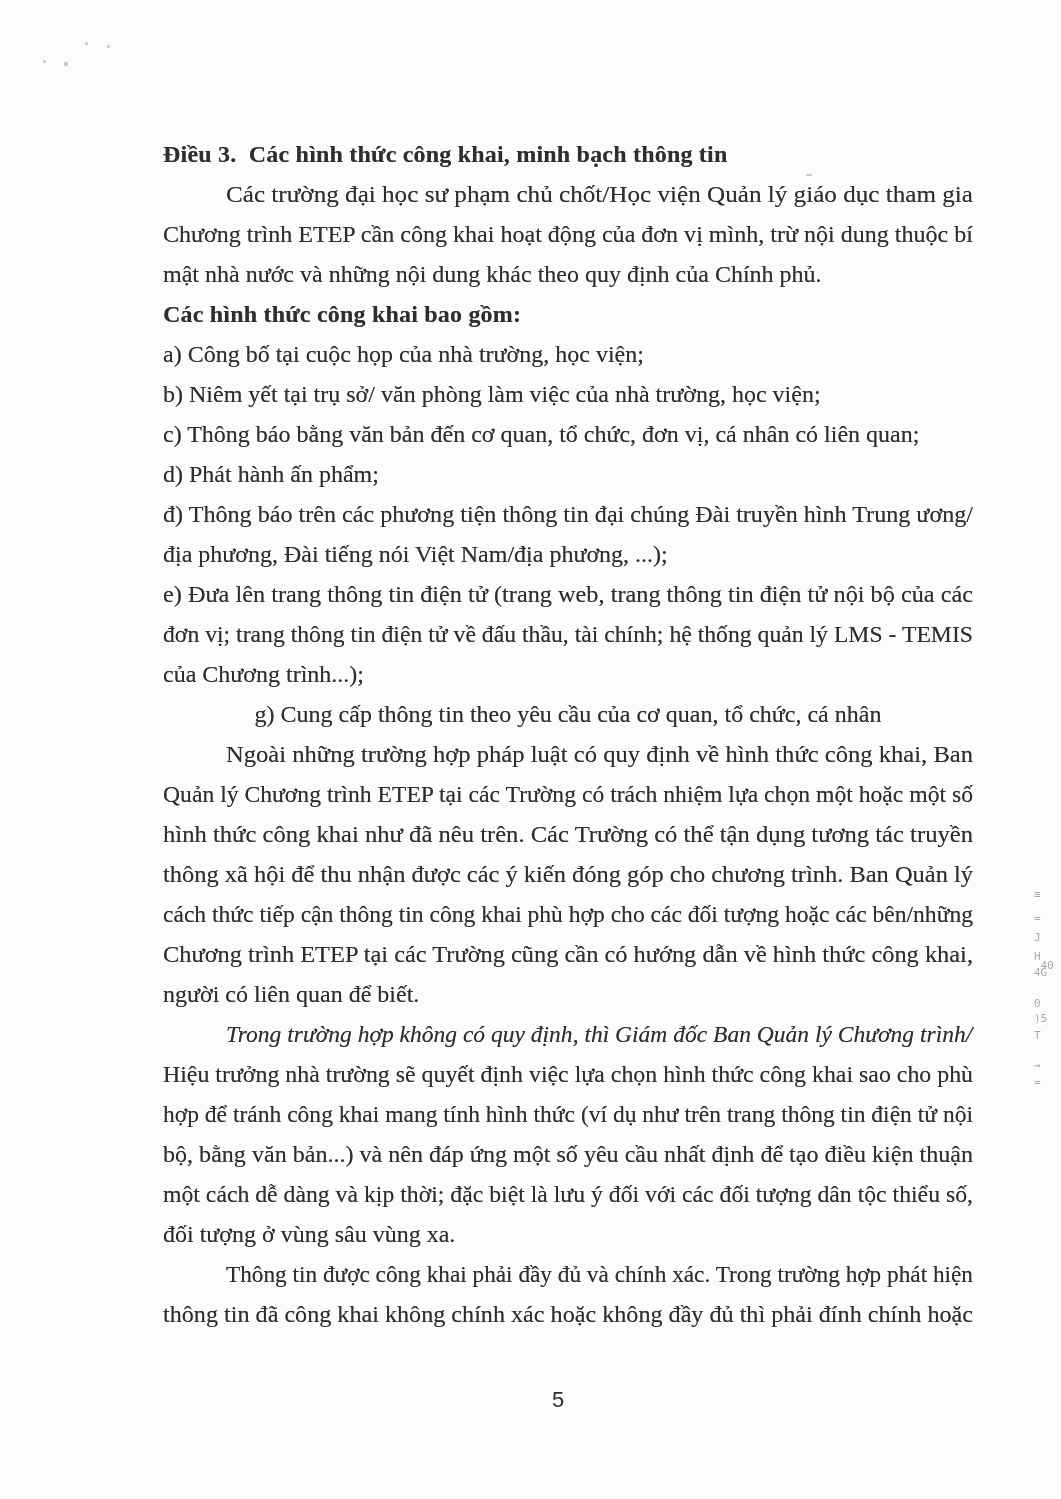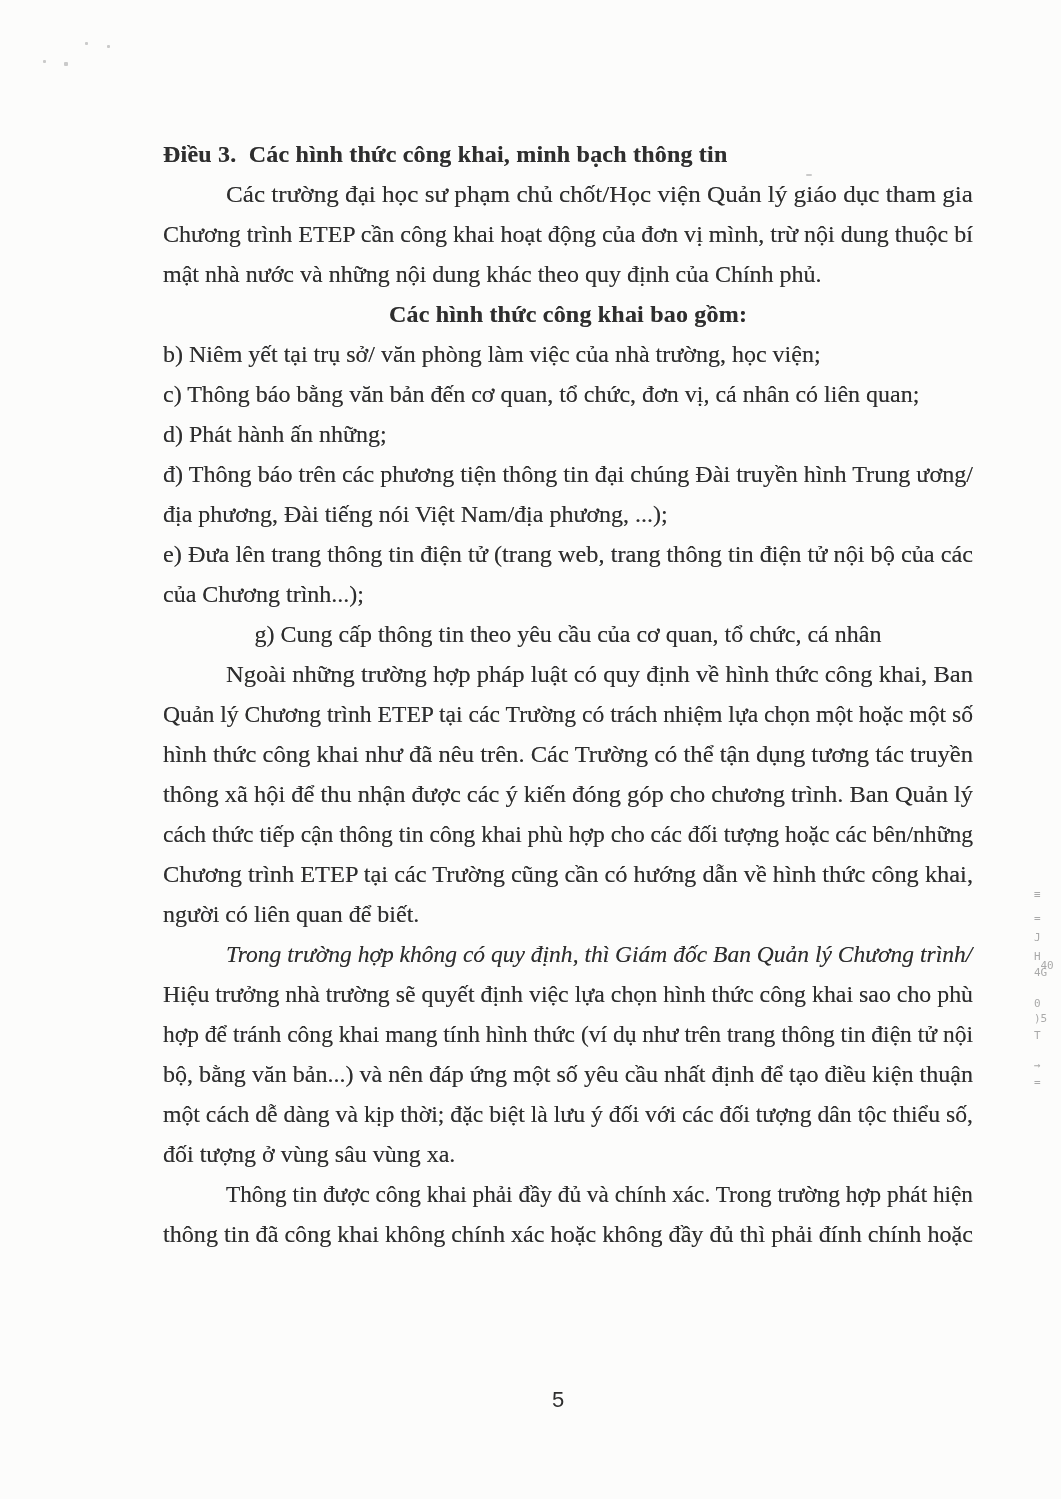--- a/index.html
+++ b/index.html
@@ -64,27 +64,29 @@
 </style>
 </head>
 <body>
 
 <div class="page" style="background: rgb(252, 252, 251); color: rgb(46, 46, 46);">
   <div class="content">
       <div class="line bold" style="padding-left: 0px;"><span>Điều 3.&nbsp; Các hình thức công khai, minh bạch thông tin</span></div>
       <div class="line" style="padding-left: 63px;"><span style="transform: scaleX(1.0474);">Các trường đại học sư phạm chủ chốt/Học viện Quản lý giáo dục tham gia</span></div>
       <div class="line" style="padding-left: 0px;"><span style="transform: scaleX(1.002);">Chương trình ETEP cần công khai hoạt động của đơn vị mình, trừ nội dung thuộc bí</span></div>
       <div class="line" style="padding-left: 0px;"><span>mật nhà nước và những nội dung khác theo quy định của Chính phủ.</span></div>
-      <div class="line bold" style="padding-left: 0px; text-align: center;"><span>Các hình thức công khai bao gồm:</span></div>
+      <div class="line bold" style="padding-left: 0px;"><span>Các hình thức công khai bao gồm:</span></div>
+      <div class="line" style="padding-left: 0px;"><span>a) Công bố tại cuộc họp của nhà trường, học viện;</span></div>
       <div class="line" style="padding-left: 0px;"><span>b) Niêm yết tại trụ sở/ văn phòng làm việc của nhà trường, học viện;</span></div>
       <div class="line" style="padding-left: 0px;"><span>c) Thông báo bằng văn bản đến cơ quan, tổ chức, đơn vị, cá nhân có liên quan;</span></div>
-      <div class="line" style="padding-left: 0px;"><span>d) Phát hành ấn những;</span></div>
+      <div class="line" style="padding-left: 0px;"><span>d) Phát hành ấn phẩm;</span></div>
       <div class="line" style="padding-left: 0px;"><span style="transform: scaleX(1.0047);">đ) Thông báo trên các phương tiện thông tin đại chúng Đài truyền hình Trung ương/</span></div>
       <div class="line" style="padding-left: 0px;"><span>địa phương, Đài tiếng nói Việt Nam/địa phương, ...);</span></div>
       <div class="line" style="padding-left: 0px;"><span style="transform: scaleX(1.0115);">e) Đưa lên trang thông tin điện tử (trang web, trang thông tin điện tử nội bộ của các</span></div>
+      <div class="line" style="padding-left: 0px;"><span style="transform: scaleX(0.9872);">đơn vị; trang thông tin điện tử về đấu thầu, tài chính; hệ thống quản lý LMS - TEMIS</span></div>
       <div class="line" style="padding-left: 0px;"><span>của Chương trình...);</span></div>
       <div class="line" style="padding-left: 0px; text-align: center;"><span>g) Cung cấp thông tin theo yêu cầu của cơ quan, tổ chức, cá nhân</span></div>
       <div class="line" style="padding-left: 63px;"><span style="transform: scaleX(1.0248);">Ngoài những trường hợp pháp luật có quy định về hình thức công khai, Ban</span></div>
       <div class="line" style="padding-left: 0px;"><span style="transform: scaleX(0.9853);">Quản lý Chương trình ETEP tại các Trường có trách nhiệm lựa chọn một hoặc một số</span></div>
       <div class="line" style="padding-left: 0px;"><span style="transform: scaleX(1.0254);">hình thức công khai như đã nêu trên. Các Trường có thể tận dụng tương tác truyền</span></div>
       <div class="line" style="padding-left: 0px;"><span style="transform: scaleX(1.0186);">thông xã hội để thu nhận được các ý kiến đóng góp cho chương trình. Ban Quản lý</span></div>
       <div class="line" style="padding-left: 0px;"><span style="transform: scaleX(0.9812);">cách thức tiếp cận thông tin công khai phù hợp cho các đối tượng hoặc các bên/những</span></div>
       <div class="line" style="padding-left: 0px;"><span style="transform: scaleX(1.0162);">Chương trình ETEP tại các Trường cũng cần có hướng dẫn về hình thức công khai,</span></div>
       <div class="line" style="padding-left: 0px;"><span>người có liên quan để biết.</span></div>
       <div class="line" style="padding-left: 63px; font-style: italic;"><span style="transform: scaleX(0.9797);">Trong trường hợp không có quy định, thì Giám đốc Ban Quản lý Chương trình/</span></div>

